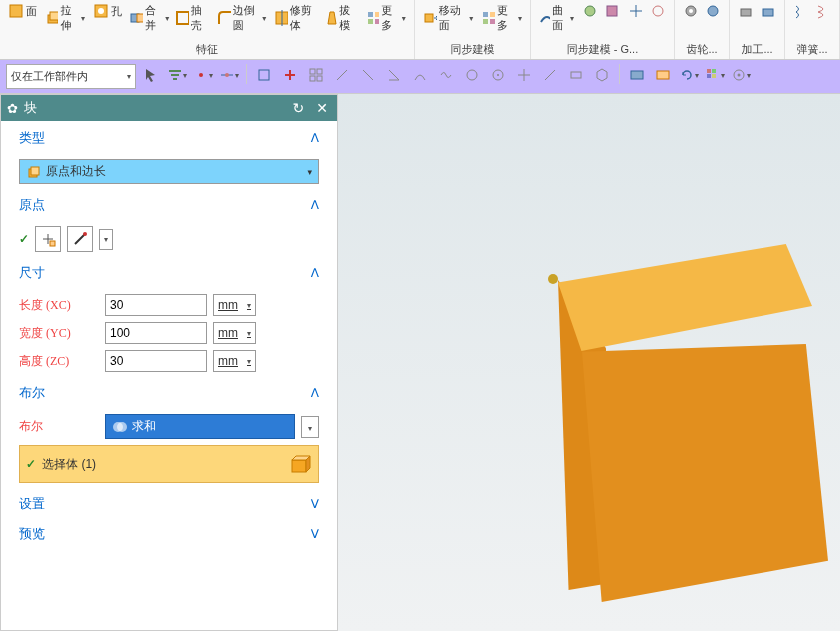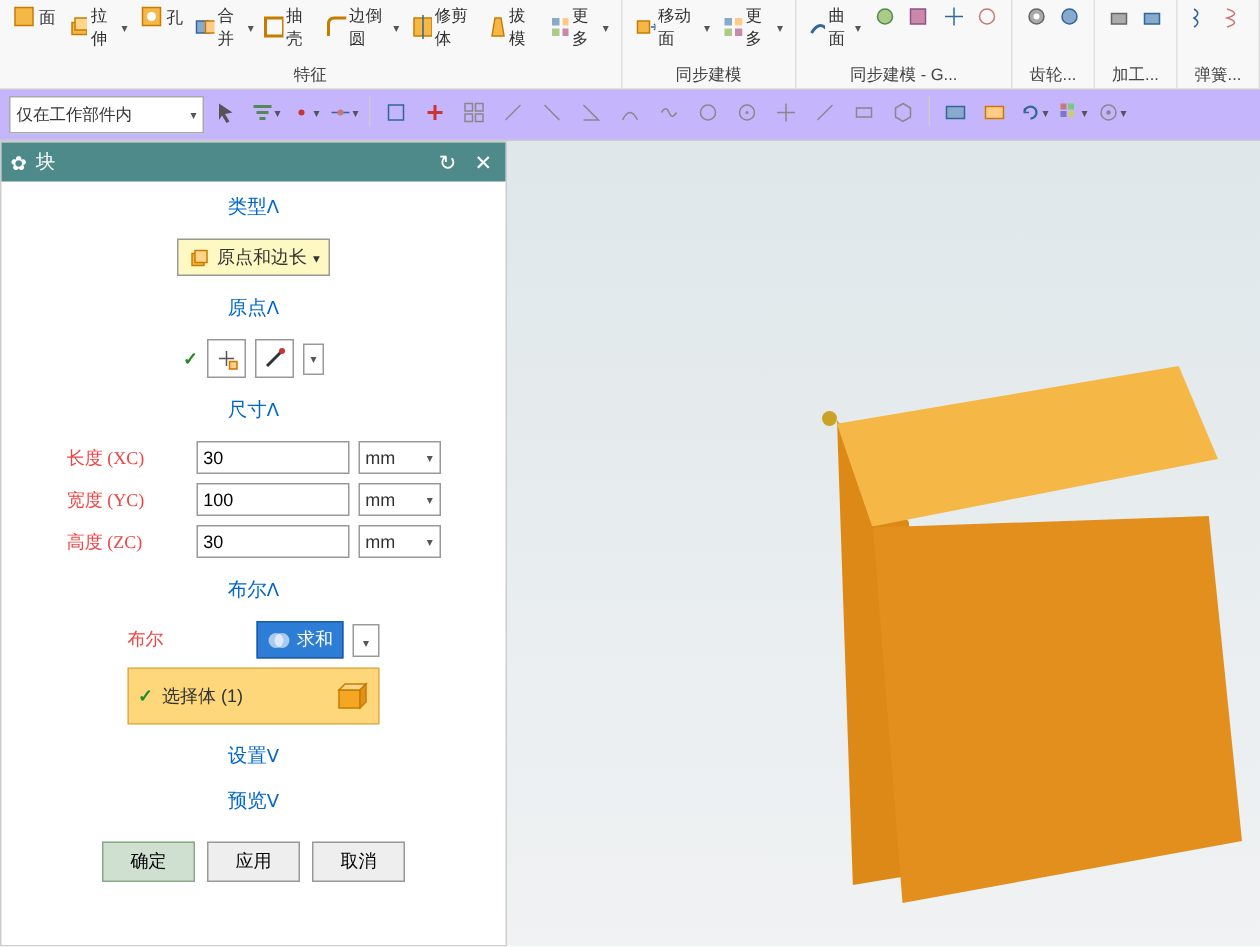--- a/index.html
+++ b/index.html
@@ -20,31 +20,31 @@
 .combo { border: 1px solid #aaa; background: #fff; padding: 2px 4px; font-size: 11px; display: flex; align-items: center; gap: 4px; min-width: 130px; justify-content: space-between; cursor: pointer; }
 .tbtn { width: 22px; height: 22px; display: flex; align-items: center; justify-content: center; cursor: pointer; }
 .sep { width: 1px; height: 20px; background: #ccc; margin: 0 2px; }
 
 
 .main { display: flex; height: calc(631px - 60px - 34px); }
 .panel { width: 338px; border: 1px solid #ccc; background: #fff; display: flex; flex-direction: column; }
 .panel-title { background: #4f8a8b; color: #fff; display: flex; align-items: center; padding: 4px 6px; font-size: 13px; gap: 6px; }
 .panel-title .spacer { flex: 1; }
 .panel-title .tbtn2 { color: #fff; cursor: pointer; padding: 0 3px; font-size: 14px; }
-.panel-body { flex: 1; overflow: auto; padding: 4px 4px; display: flex; flex-direction: column; gap: 4px; align-items: center; }
+.panel-body { flex: 1; overflow: auto; padding: 4px 16px; display: flex; flex-direction: column; gap: 4px; }
 
 .section-head { display: flex; justify-content: space-between; align-items: center; color: #0066cc; font-size: 13px; padding: 4px 2px; cursor: pointer; }
 .section-head .chev { color: #0066cc; font-size: 12px; }
 .section-body { padding: 4px 2px; display: flex; flex-direction: column; gap: 6px; }
 .field-row { display: flex; align-items: center; gap: 6px; }
 .field-row .lbl { width: 80px; font-size: 12px; color: #ef4444; font-family: Liberation Serif, serif; }
-.dropdown { flex: 1; border: 1px solid #999; background: #fef9c3; padding: 3px 6px; display: flex; align-items: center; gap: 4px; cursor: pointer; }
+.dropdown { flex: 1; border: 1px solid #999; background: #7dd3fc; padding: 3px 6px; display: flex; align-items: center; gap: 4px; cursor: pointer; }
 .dropdown .arrow { margin-left: auto; font-size: 9px; color: #333; }
 .num-input { width: 102px; border: 1px solid #999; padding: 3px 4px; font-size: 12px; }
-.unit { width: 55px; border: 1px solid #999; padding: 3px 4px; font-size: 12px; display: flex; justify-content: space-between; align-items: center; cursor: pointer; }
+.unit { width: 43px; border: 1px solid #999; padding: 3px 4px; font-size: 12px; display: flex; justify-content: space-between; align-items: center; cursor: pointer; text-decoration: underline; }
 .bool-select { flex: 1; background: #2d7cd6; color: #fff; border: 1px solid #1a5ca8; padding: 3px 6px; display: flex; align-items: center; gap: 4px; cursor: pointer; }
 .bool-arrow { border: 1px solid #999; padding: 3px 6px; cursor: pointer; background: #fff; }
 .select-body { background: #fdd77a; padding: 6px; display: flex; align-items: center; gap: 6px; border: 1px solid #e0b050; }
 .check { color: #2a8a2a; font-weight: bold; }
 .iconbtn { width: 26px; height: 26px; border: 1px solid #999; background: #fff; display: flex; align-items: center; justify-content: center; cursor: pointer; }
 
 .btn-row { display: flex; justify-content: center; gap: 8px; padding: 10px 0 4px 0; }
 .btn { border: 1px solid #999; background: #eee; padding: 4px 18px; font-size: 12px; cursor: pointer; }
 .btn.primary { background: #d0e0d0; border-color: #8a8; }
 
@@ -509,25 +509,20 @@
 
       <div class="section-head">
         <span>设置</span>
         <span class="chev">ᐯ</span>
       </div>
       <div class="section-head">
         <span>预览</span>
         <span class="chev">ᐯ</span>
       </div>
 
-      <div class="btn-row">
-        <button class="btn primary">确定</button>
-        <button class="btn">应用</button>
-        <button class="btn">取消</button>
-      </div>
     </div>
   </div>
 
   <div class="viewport">
     <div class="cube3d">
       <div class="cube-side"></div>
       <div class="cube-front"></div>
       <div class="cube-top"></div>
       <div class="cube-vertex"></div>
     </div>

